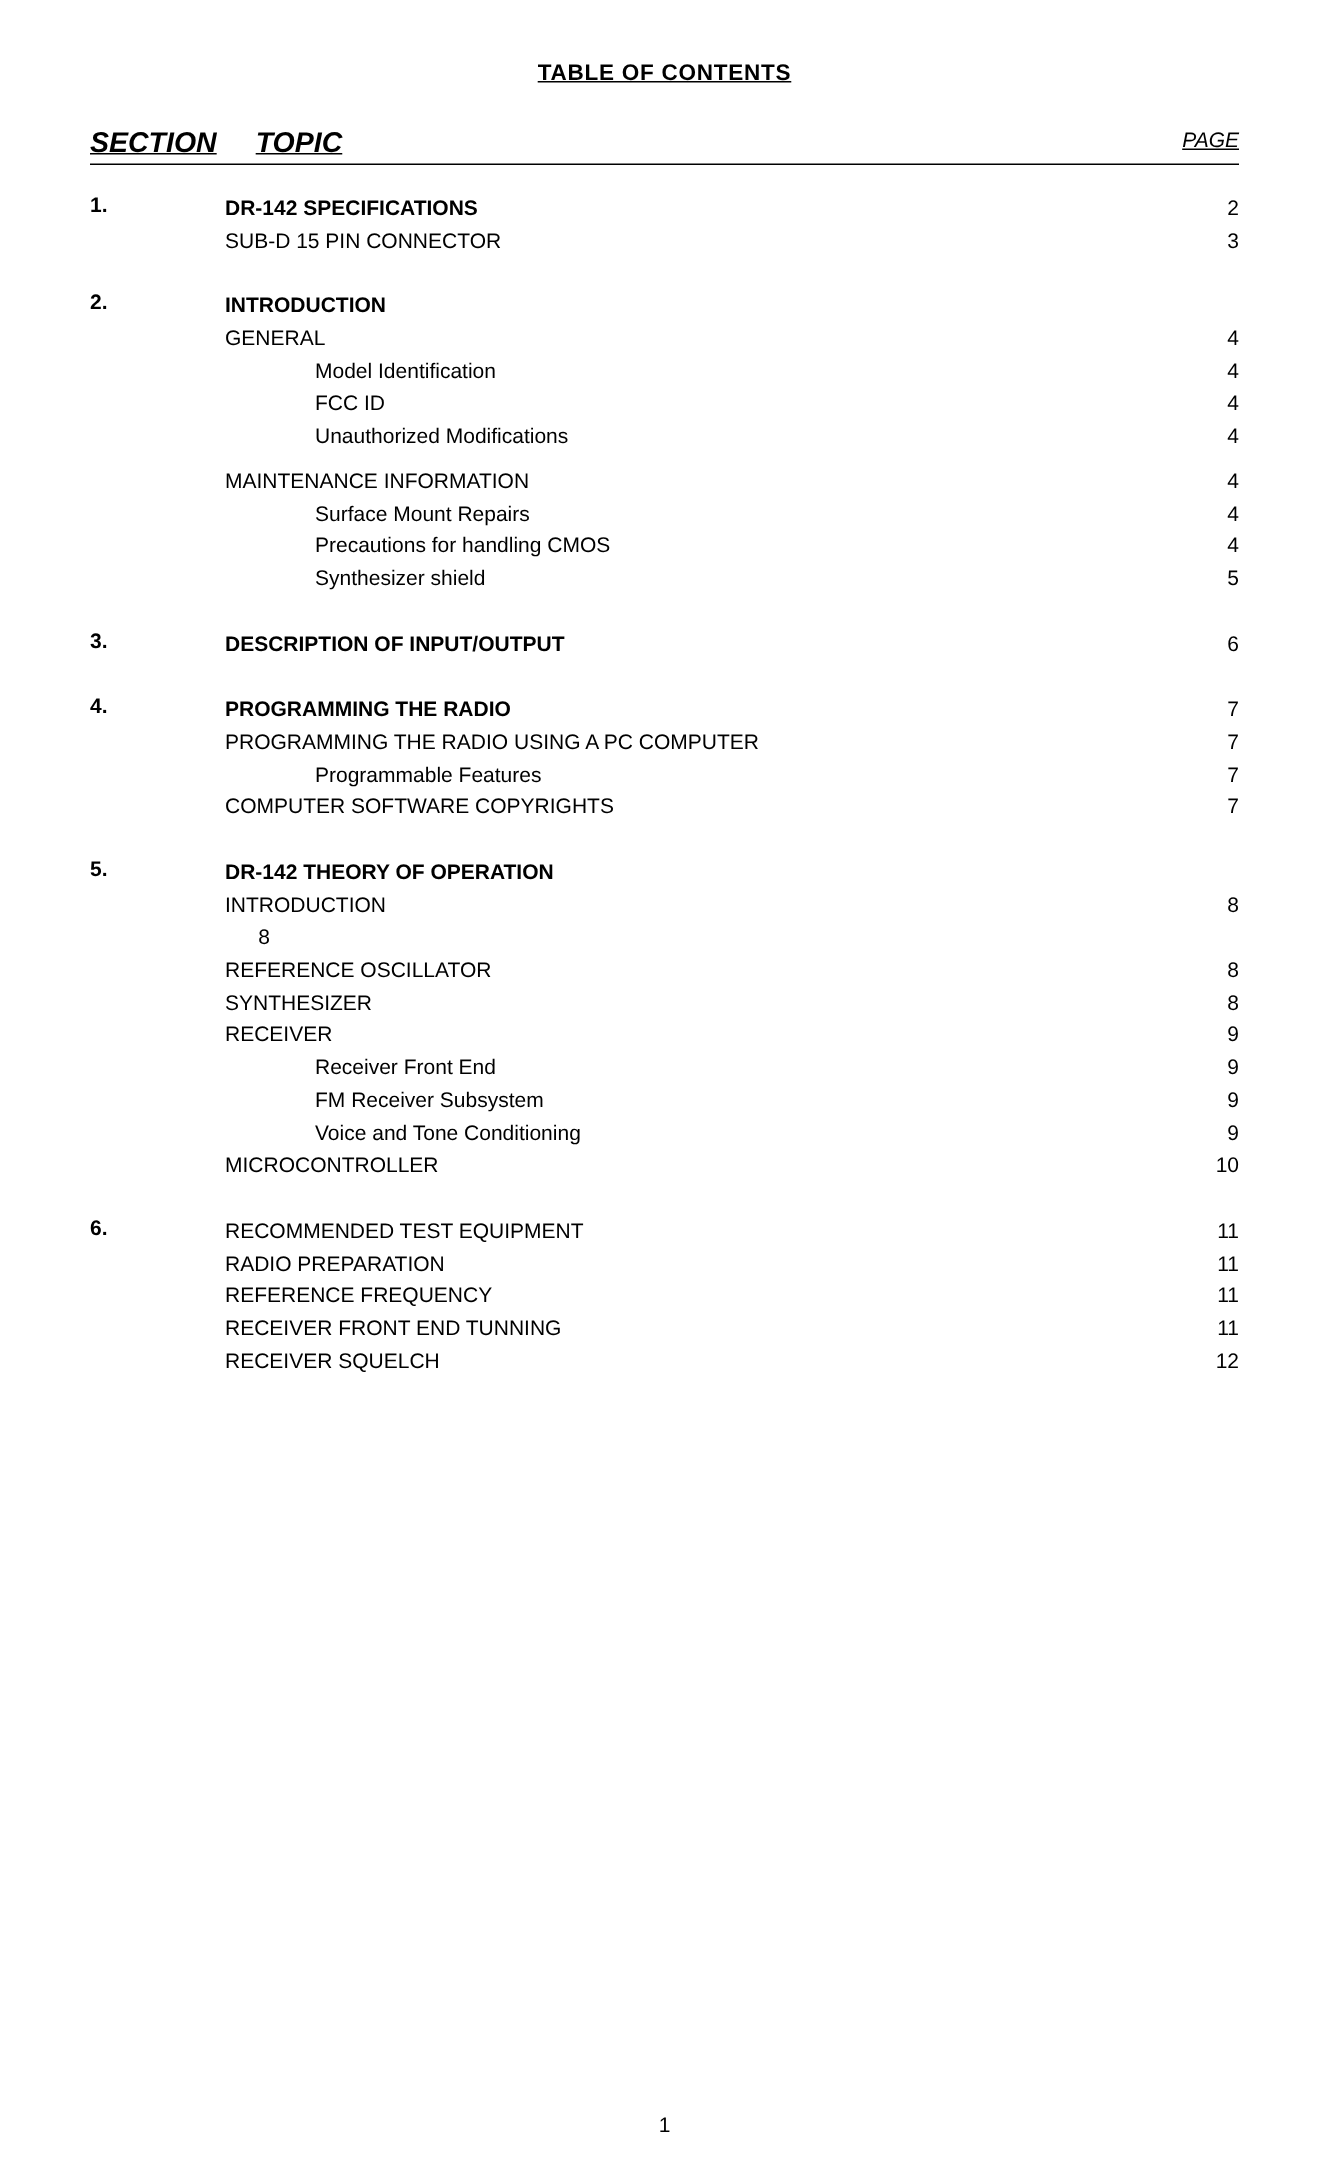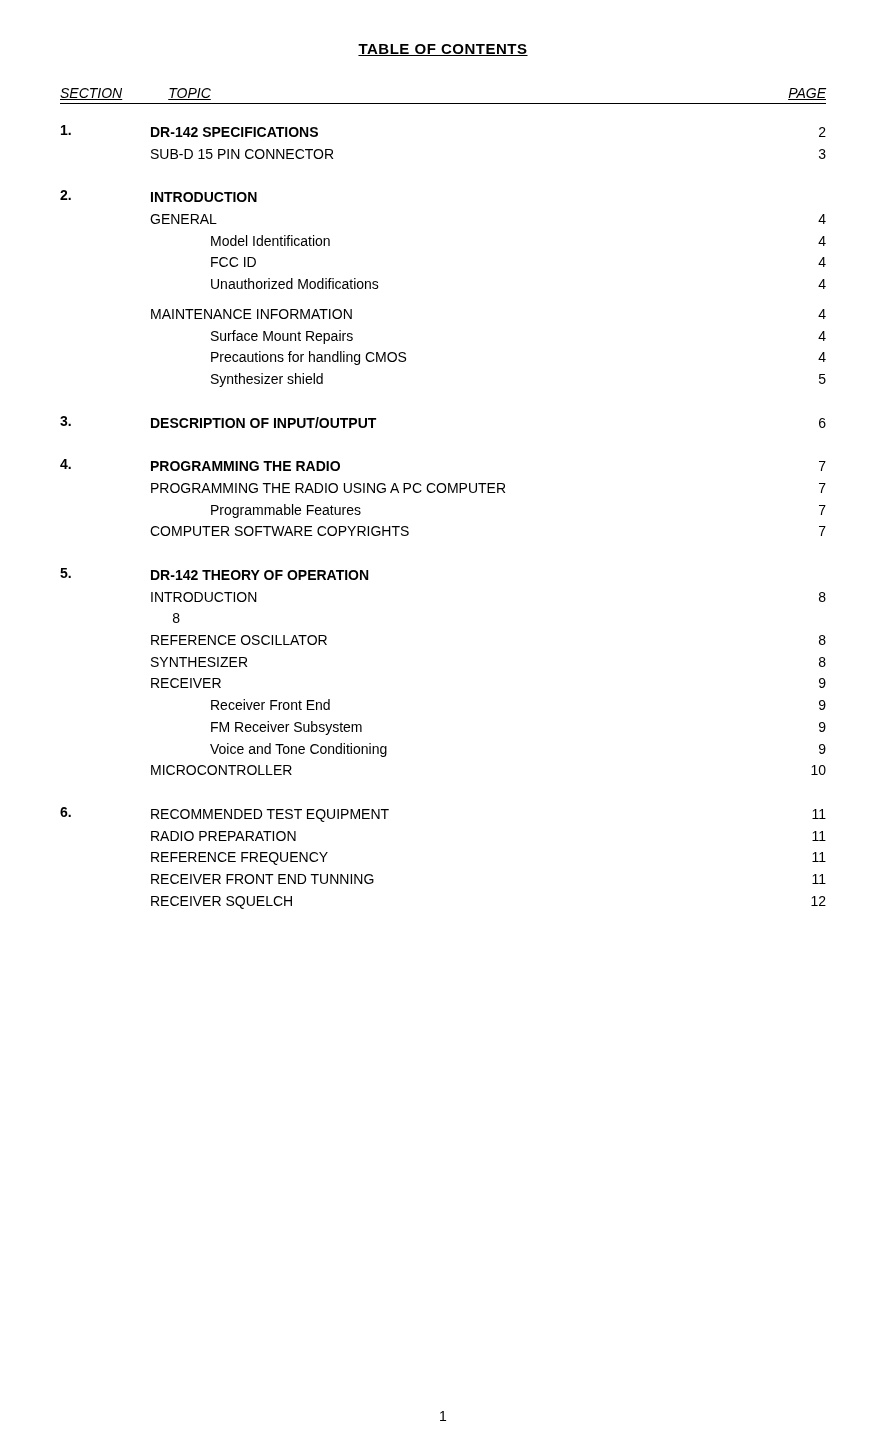--- a/index.html
+++ b/index.html
@@ -39,24 +39,24 @@
 
     .header-row {
       display: flex;
       justify-content: space-between;
       border-bottom: 1.5px solid #000;
       margin-bottom: 18px;
       padding-bottom: 2px;
     }
 
     .header-section {
-      font-weight: normal;
+      font-weight: bold;
       font-style: italic;
       text-decoration: underline;
-      font-size: 14px;
+      font-size: 19px;
     }
 
     .header-page {
       font-weight: normal;
       font-style: italic;
       text-decoration: underline;
       font-size: 14px;
     }
 
     .toc-section {
@@ -104,21 +104,21 @@
   </style>
 </head>
 <body>
 
 <div class="page">
 
   <div class="page-title">TABLE OF CONTENTS</div>
 
   <div class="header-row">
     <span class="header-section">SECTION</span>
-    <span class="header-section" style="flex:1; padding-left:46px;">TOPIC</span>
+    <span class="header-section" style="flex:1; padding-left:26px;">TOPIC</span>
     <span class="header-page">PAGE</span>
   </div>
 
   <div id="toc-body">
   <div class="toc-section">
         <div class="section-num">1.</div>
         <div class="section-content">
           <div class="entry-row">
             <span class="entry-text" style="font-weight: bold;">DR-142 SPECIFICATIONS</span>
             <span class="entry-page">2</span>

